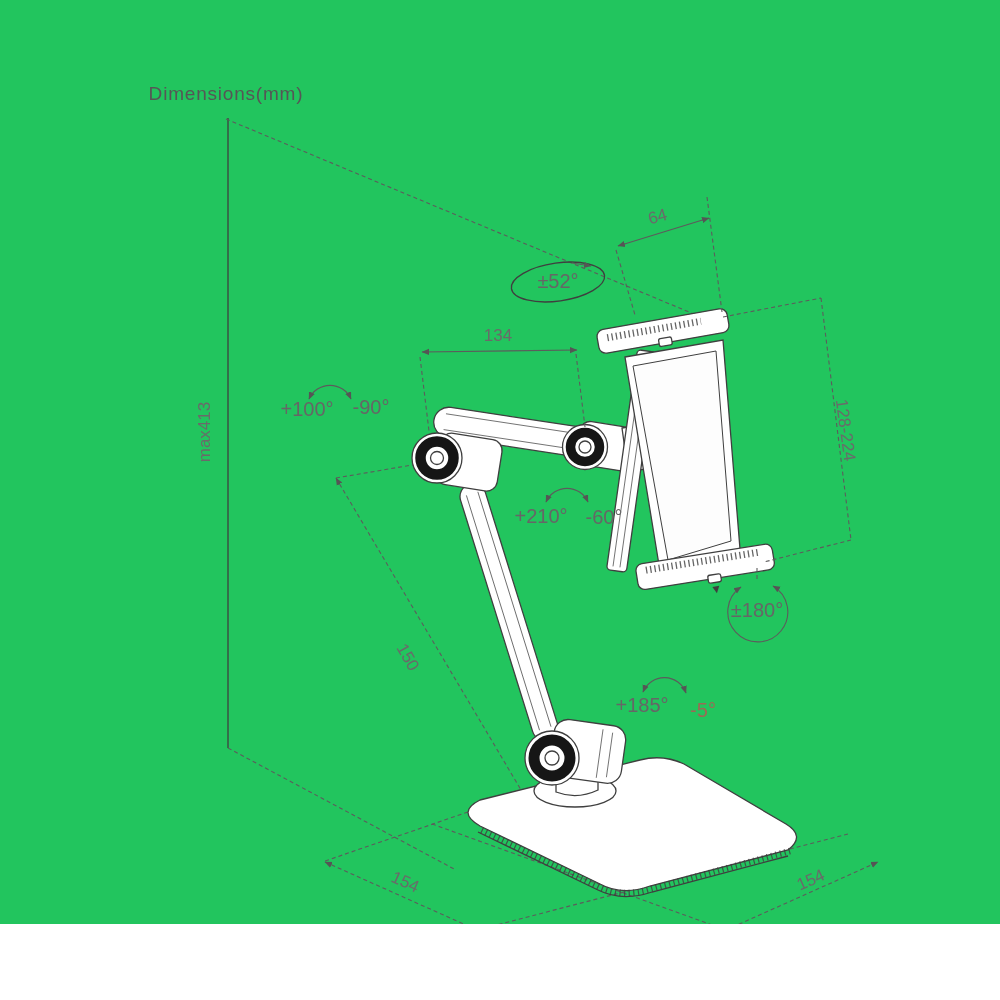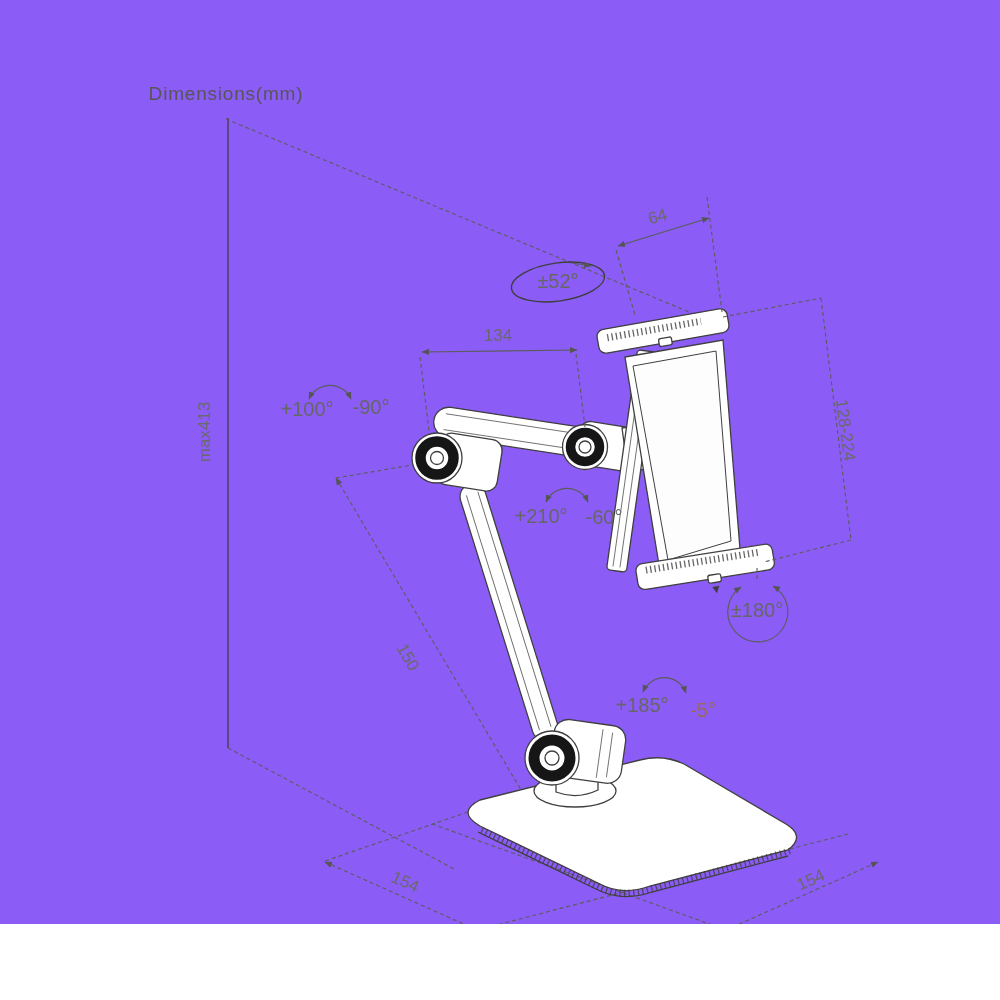--- a/index.html
+++ b/index.html
@@ -1,16 +1,16 @@
 <!DOCTYPE html>
 <html><head>
 <meta charset="utf-8">
 <style>
   html,body{margin:0;padding:0;background:#ffffff;}
-  .canvas{position:relative;width:1000px;height:924px;background:#8b5cf6;overflow:hidden;
+  .canvas{position:relative;width:1000px;height:924px;background:#22c55e;overflow:hidden;
           font-family:"Liberation Sans", sans-serif;}
   svg{position:absolute;left:0;top:0;}
   text{font-family:"Liberation Sans", sans-serif;}
   .dim-text{fill:#6a6a6a;font-size:17px;}
   .angle-text{fill:#666666;font-size:20px;}
   .title-text{fill:#565656;font-size:19px;letter-spacing:.8px;}
   .accent-text{fill:#9b6a55;}
   .ln{stroke:#3f3f3f;stroke-width:1.3;fill:none;}
   .lnw{stroke:#3f3f3f;stroke-width:1.3;fill:#ffffff;}
   .dash{stroke:#5c5c5c;stroke-width:1.1;fill:none;stroke-dasharray:4 3;}

